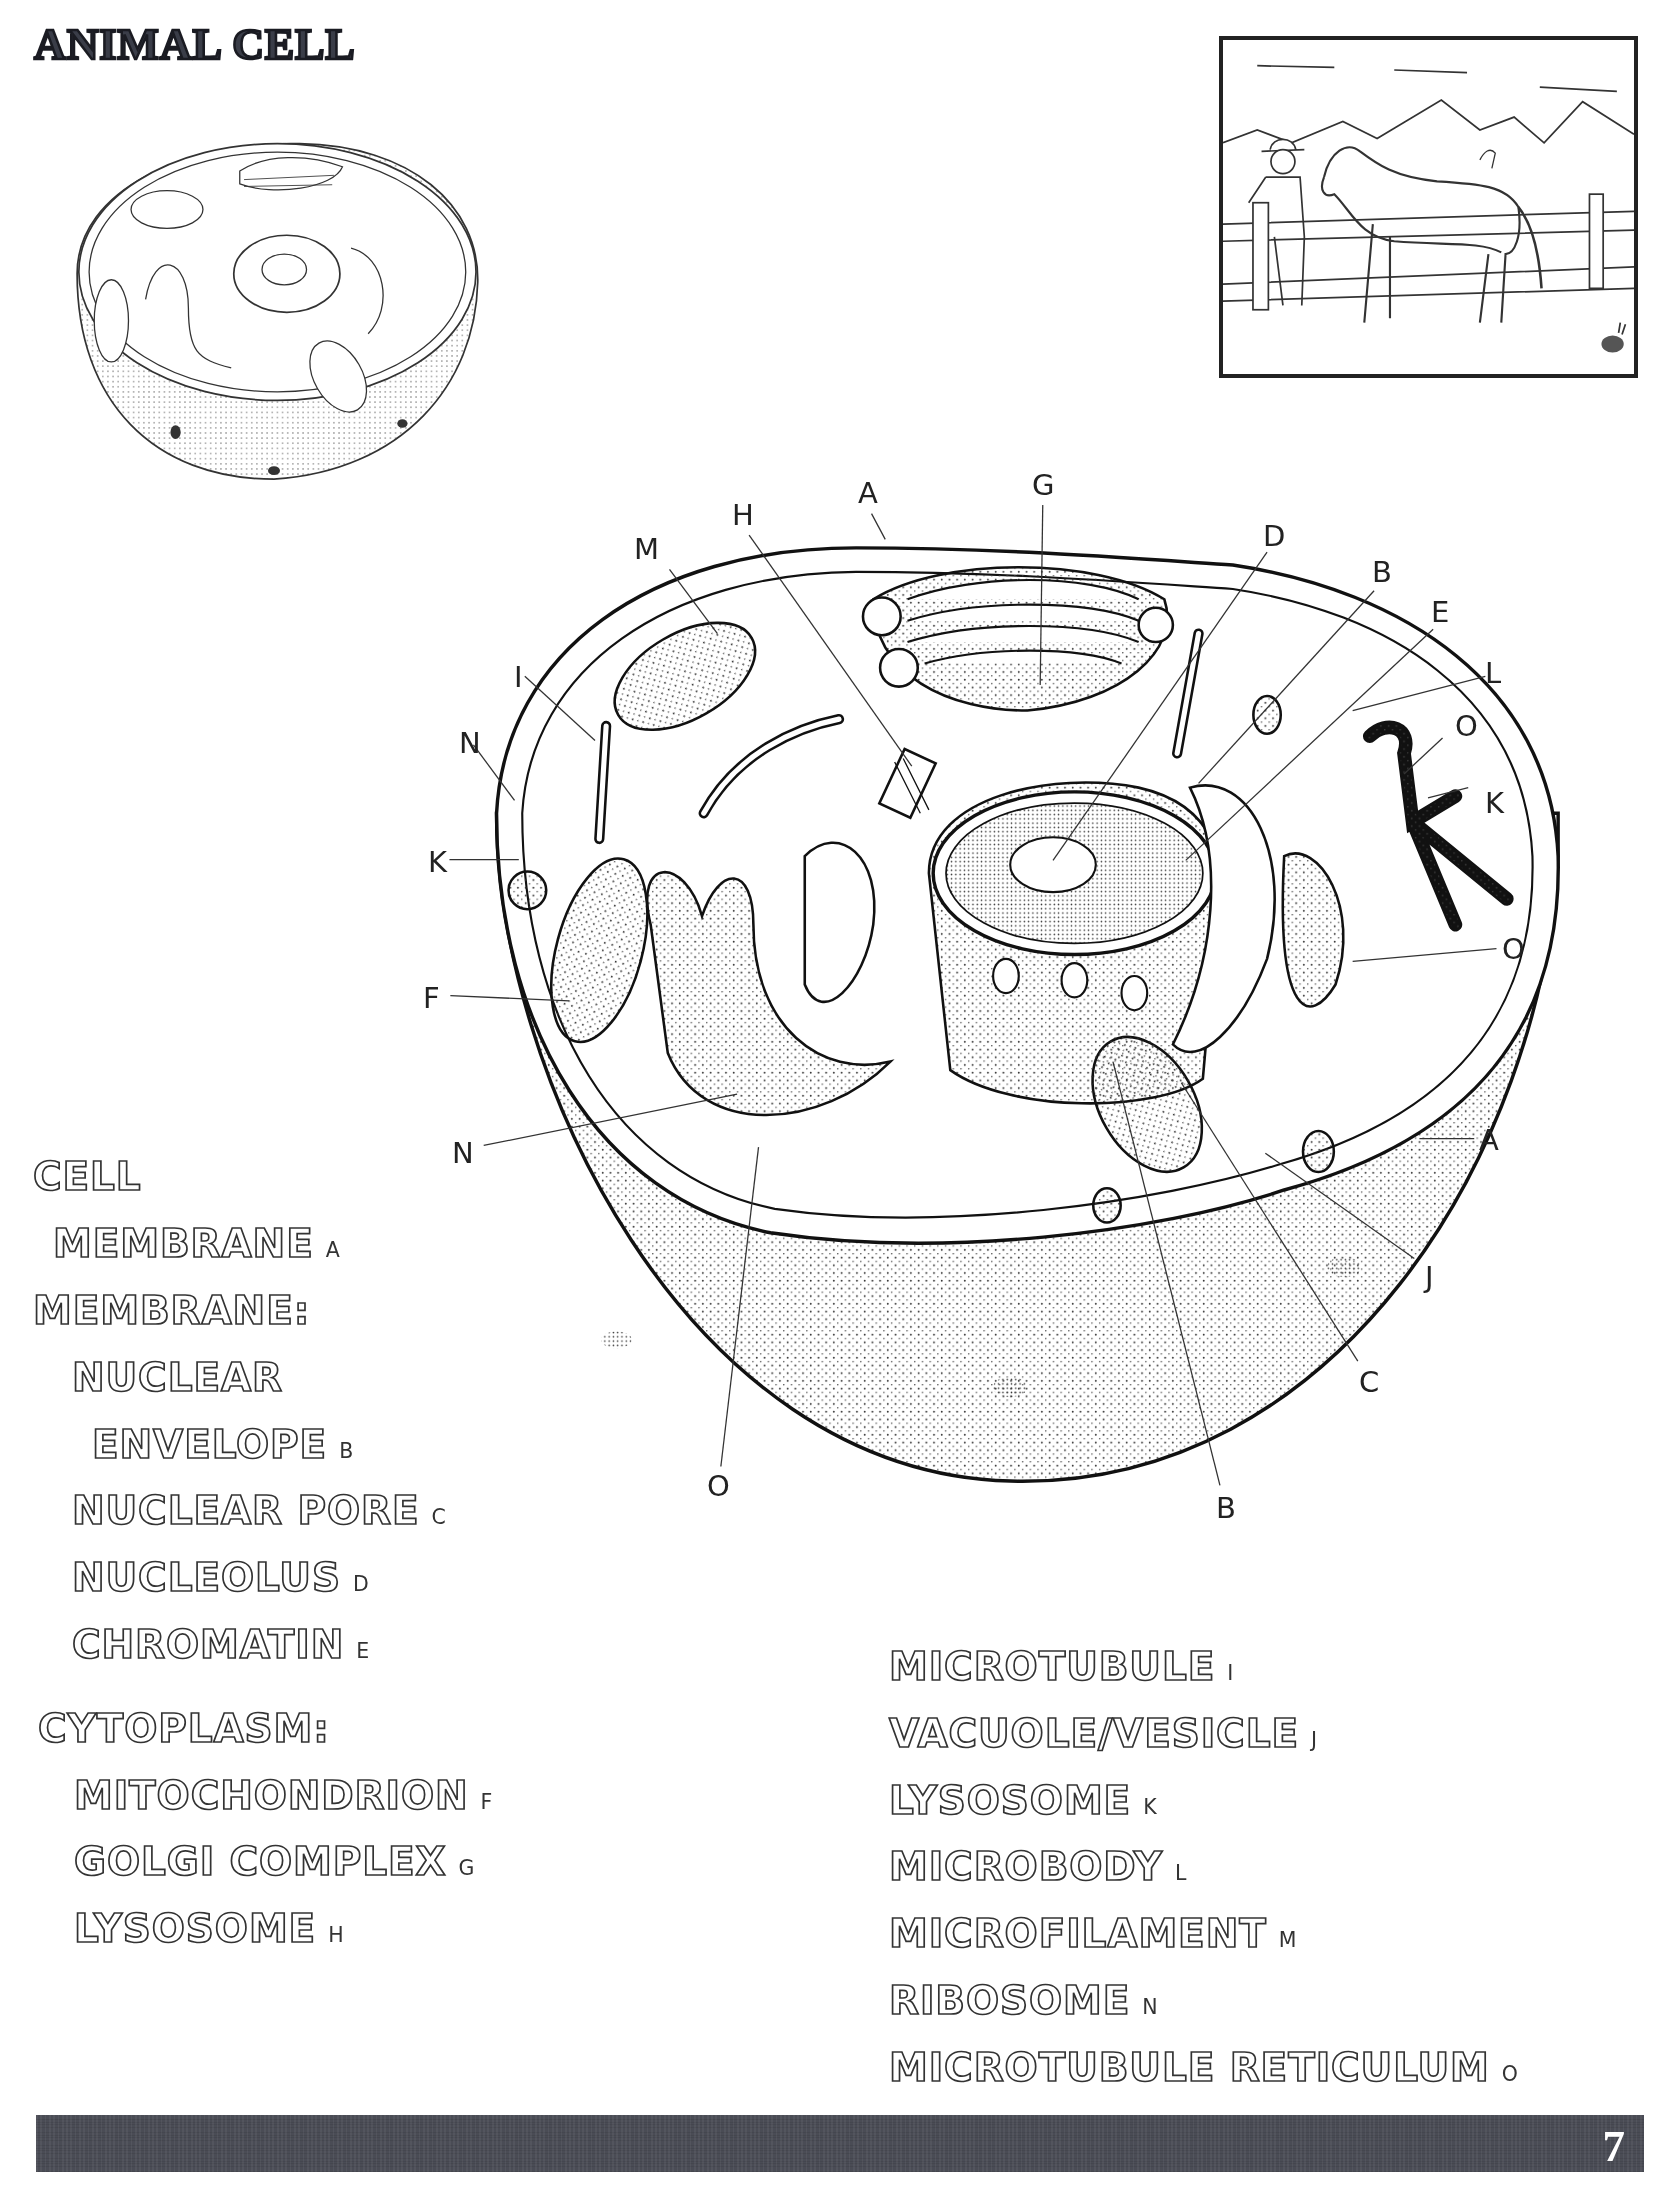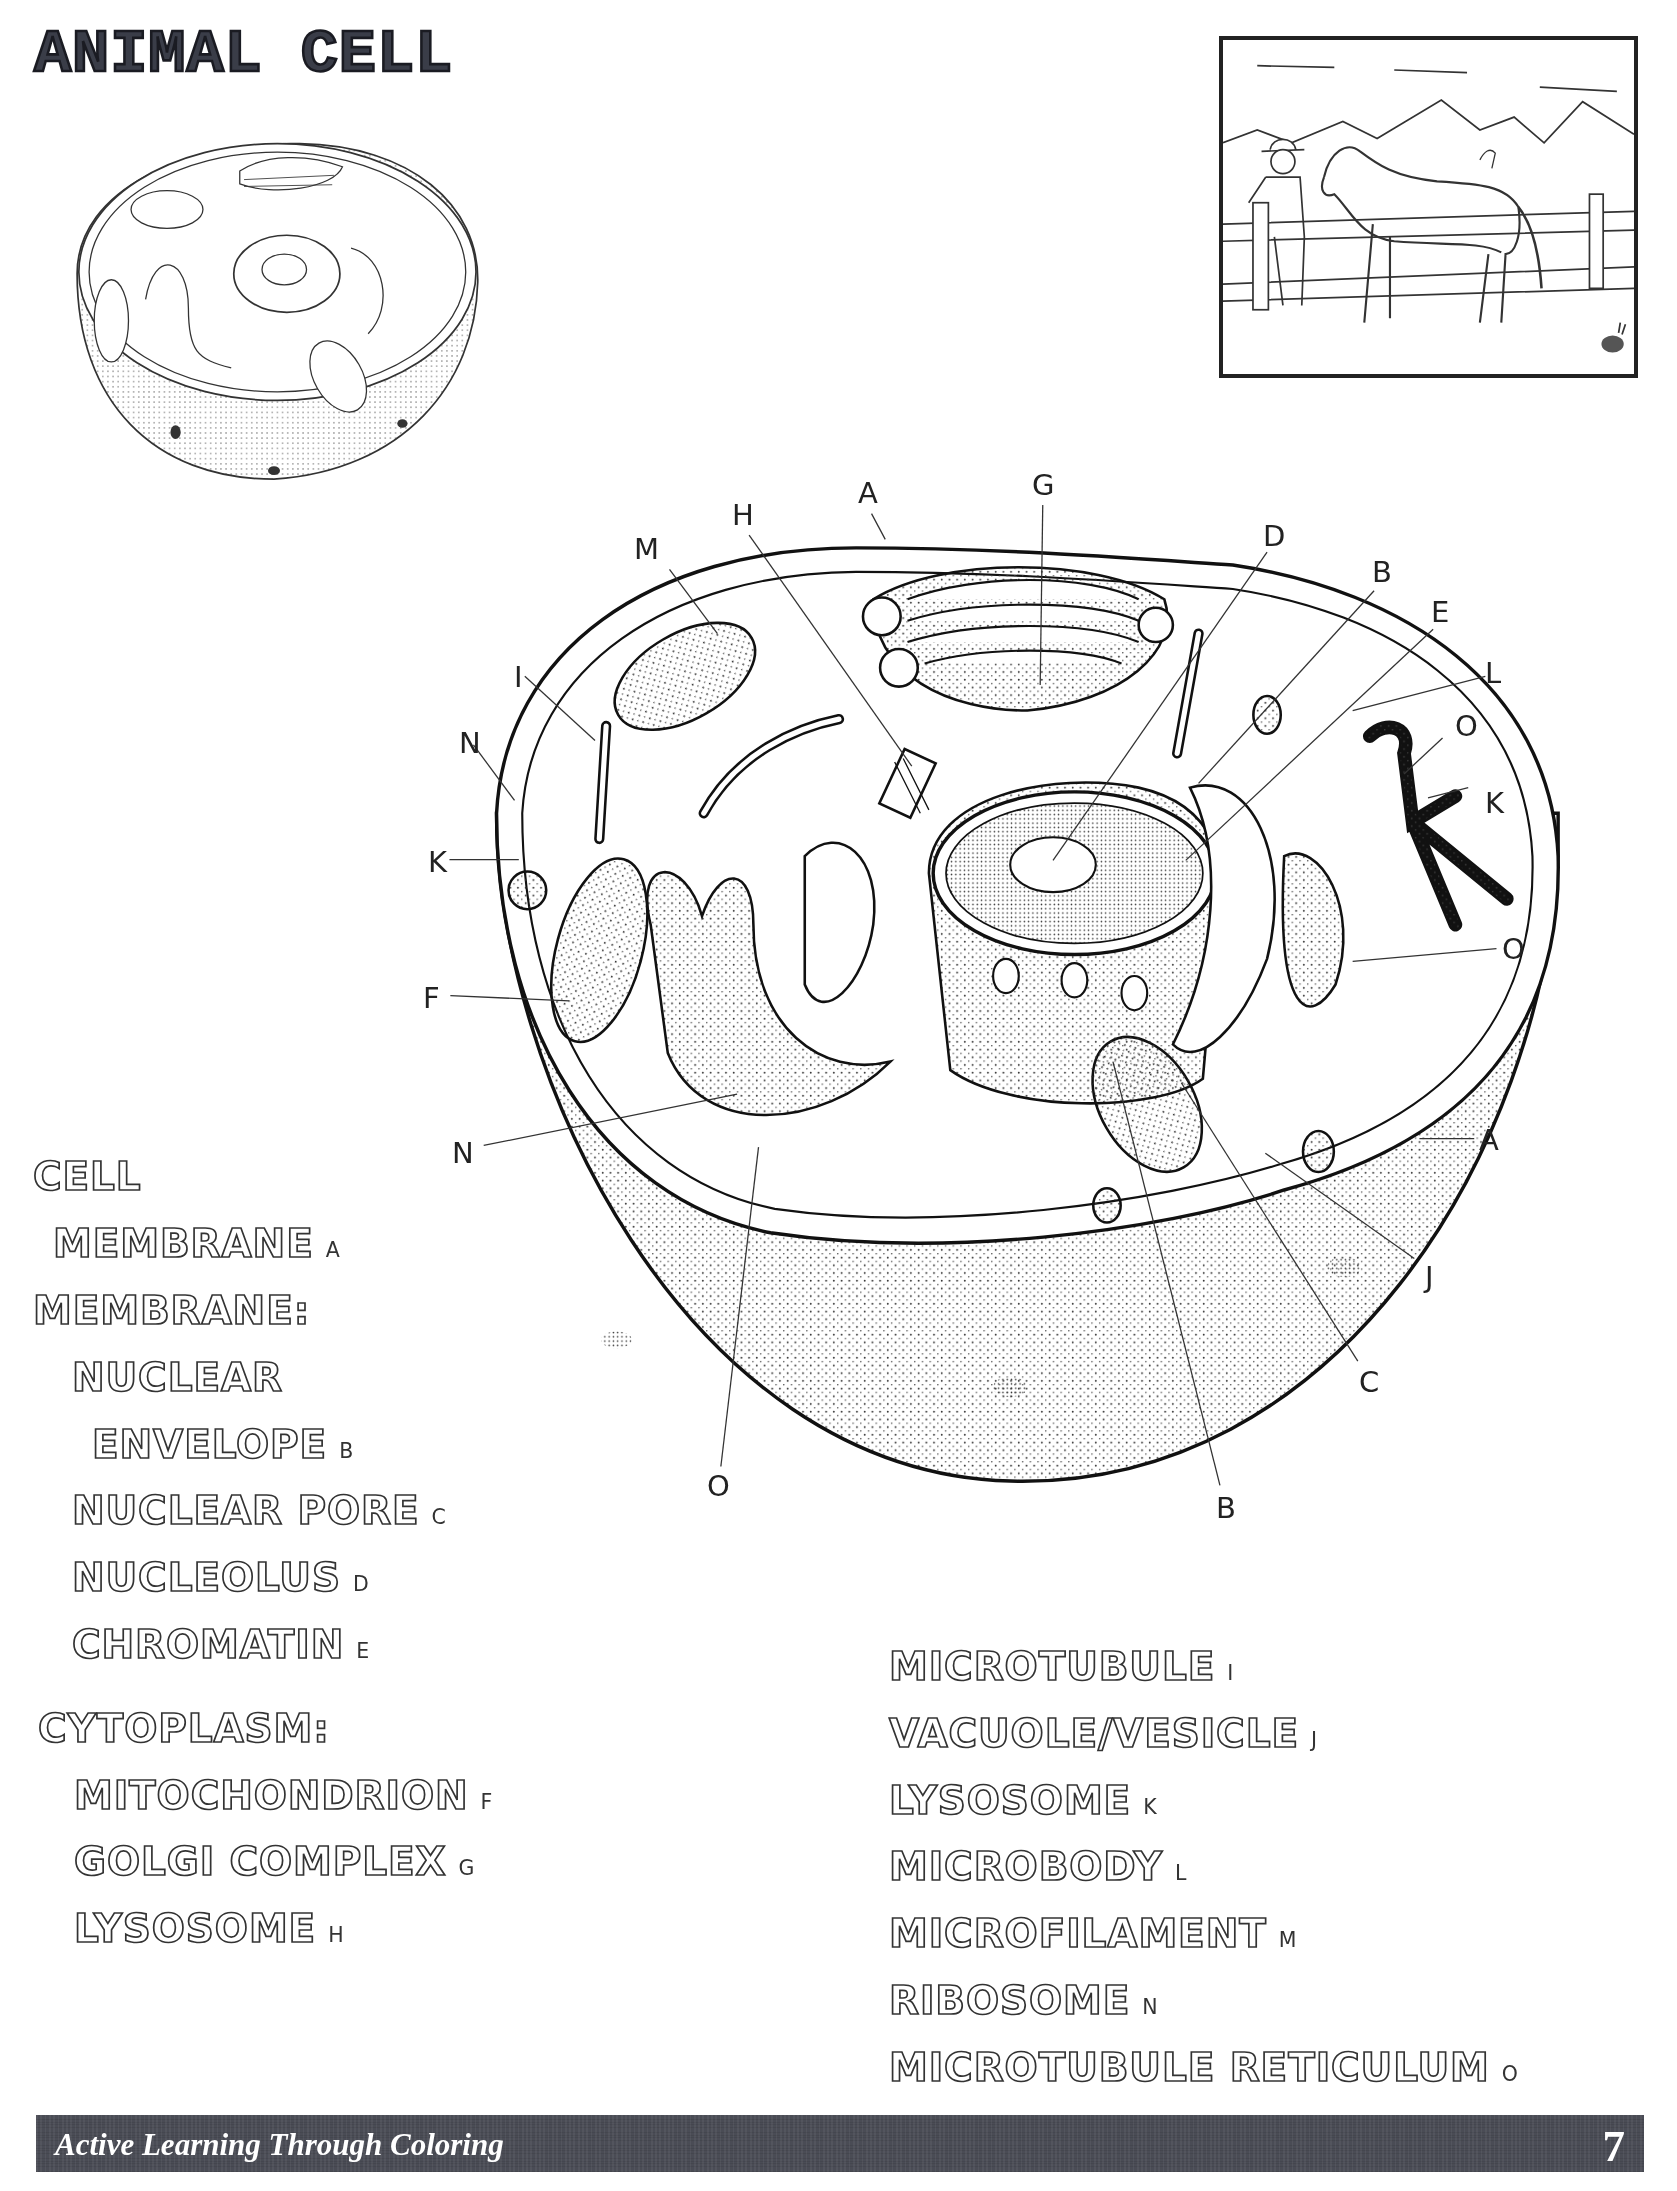--- a/index.html
+++ b/index.html
@@ -1,17 +1,17 @@
 <!DOCTYPE html>
 <html style="font-size:13.7px"><head>
 <meta charset="utf-8">
 <style>
   html,body{margin:0;padding:0;background:#fff;}
   body{width:1678px;height:2192px;position:relative;overflow:hidden;font-family:"Liberation Sans",sans-serif;color:#111;}
-  .title{position:absolute;left:34px;top:19px;font-family:Liberation Mono, monospace;font-weight:bold;font-size:62px;letter-spacing:0.9px;color:#3a3d48;
+  .title{position:absolute;left:34px;top:19px;font-family:Liberation Serif, serif;font-weight:bold;font-size:44px;letter-spacing:0.9px;color:#3a3d48;
     -webkit-text-stroke:2.6px #1a1b22;}
   .scene{position:absolute;left:1219px;top:36px;width:419px;height:342px;border:4.3px solid #222;box-sizing:border-box;}
   .mini-cell{position:absolute;left:60px;top:128px;width:428px;height:360px;}
   .main-diagram{position:absolute;left:0;top:0;width:1678px;height:1541px;pointer-events:none;}
   .lbl{position:absolute;font-family:"DejaVu Sans",sans-serif;font-size:29px;color:#222;font-weight:normal;line-height:1;}
   .term{position:absolute;font-family:"DejaVu Sans",sans-serif;font-weight:bold;font-size:39px;line-height:1;
     color:#fff;-webkit-text-stroke:1.7px #333;letter-spacing:0.9px;white-space:nowrap;}
   .key{font-family:"DejaVu Sans",sans-serif;font-weight:normal;font-size:20.5px;color:#333;-webkit-text-stroke:0;margin-left:12px;letter-spacing:0;}
   .footer{position:absolute;left:36px;top:2115px;width:1608px;height:57px;background:#4a4c55;
     background-image:repeating-linear-gradient(90deg,rgba(255,255,255,.05) 0 1.7px,transparent 1.7px 4.3px),repeating-linear-gradient(0deg,rgba(0,0,0,.08) 0 0.9px,transparent 0.9px 2.6px);}
@@ -191,16 +191,15 @@
   <div class="term" style="left:889px;top:1647px"><span>MICROTUBULE</span><span class="key">I</span></div>
   <div class="term" style="left:889px;top:1714px"><span>VACUOLE/VESICLE</span><span class="key">J</span></div>
   <div class="term" style="left:889px;top:1781px"><span>LYSOSOME</span><span class="key">K</span></div>
   <div class="term" style="left:889px;top:1847px"><span>MICROBODY</span><span class="key">L</span></div>
   <div class="term" style="left:889px;top:1914px"><span>MICROFILAMENT</span><span class="key">M</span></div>
   <div class="term" style="left:889px;top:1981px"><span>RIBOSOME</span><span class="key">N</span></div>
   <div class="term" style="left:889px;top:2048px"><span>MICROTUBULE RETICULUM</span><span class="key">O</span></div>
 </div>
 
 <div class="footer">
-  <span class="footer-text">Active Learning Through Coloring</span>
   <span class="page-num">7</span>
 </div>
 
 
 </body></html>

